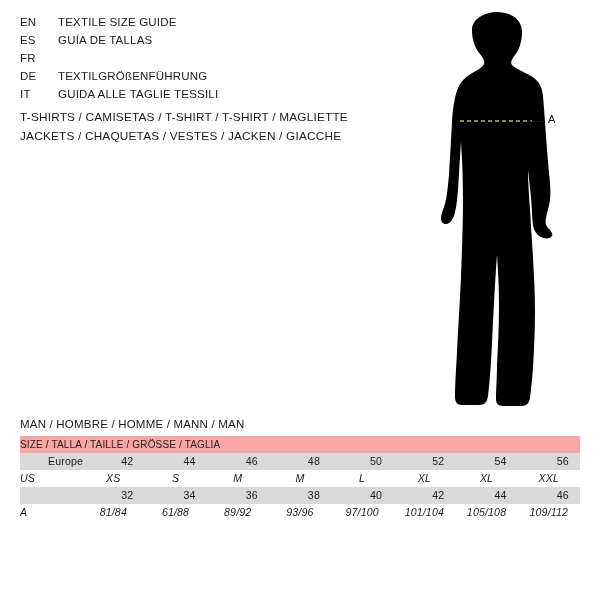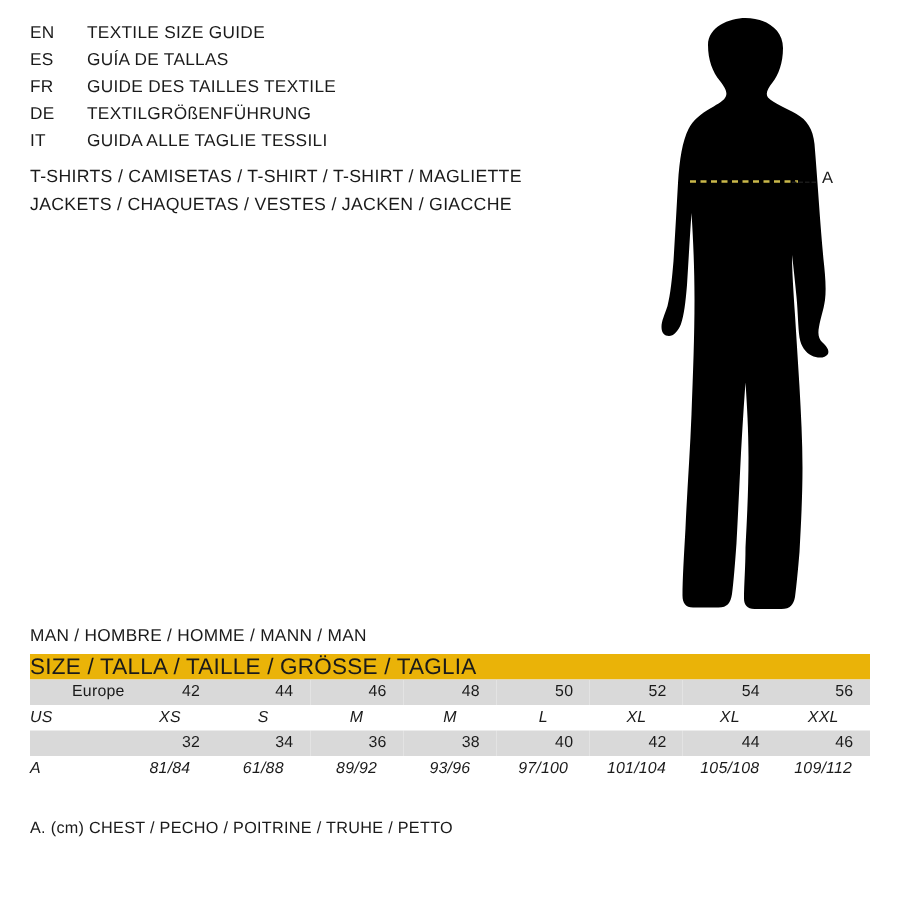--- a/index.html
+++ b/index.html
@@ -108,22 +108,22 @@
     font-size: 10.6px;
   }
   table.size-table td {
     padding: 0;
     height: 17px;
     line-height: 17px;
     vertical-align: middle;
     letter-spacing: 0.15px;
   }
   tr.head-row td {
-    background: #eab308;
-    font-size: 15px;
+    background: #fca5a5;
+    font-size: 10px;
   }
   tr.band td {
     background: #d9d9d9;
     padding-left: 28px;
   }
   tr.plain td {
     background: #ffffff;
     font-style: italic;
   }
   td.c0 { width: 82px; padding-left: 3px; }
@@ -147,21 +147,20 @@
     <div class="lang-row">
       <span class="lang-code">EN</span>
       <span class="lang-text">TEXTILE SIZE GUIDE</span>
     </div>
     <div class="lang-row">
       <span class="lang-code">ES</span>
       <span class="lang-text">GUÍA DE TALLAS</span>
     </div>
     <div class="lang-row">
       <span class="lang-code">FR</span>
-      <span class="lang-text">GUIDE DES TAILLES TEXTILE</span>
     </div>
     <div class="lang-row">
       <span class="lang-code">DE</span>
       <span class="lang-text">TEXTILGRÖßENFÜHRUNG</span>
     </div>
     <div class="lang-row">
       <span class="lang-code">IT</span>
       <span class="lang-text">GUIDA ALLE TAGLIE TESSILI</span>
     </div>
   </div>
@@ -281,15 +280,14 @@
         <td class="cell">93/96</td>
         <td class="cell">97/100</td>
         <td class="cell">101/104</td>
         <td class="cell">105/108</td>
         <td class="cell">109/112</td>
       </tr>
     </tbody>
       </table>
   </div>
 
-  <div class="footnote">A. (cm) CHEST / PECHO / POITRINE / TRUHE / PETTO</div>
 
 </div>
 
 </body></html>

